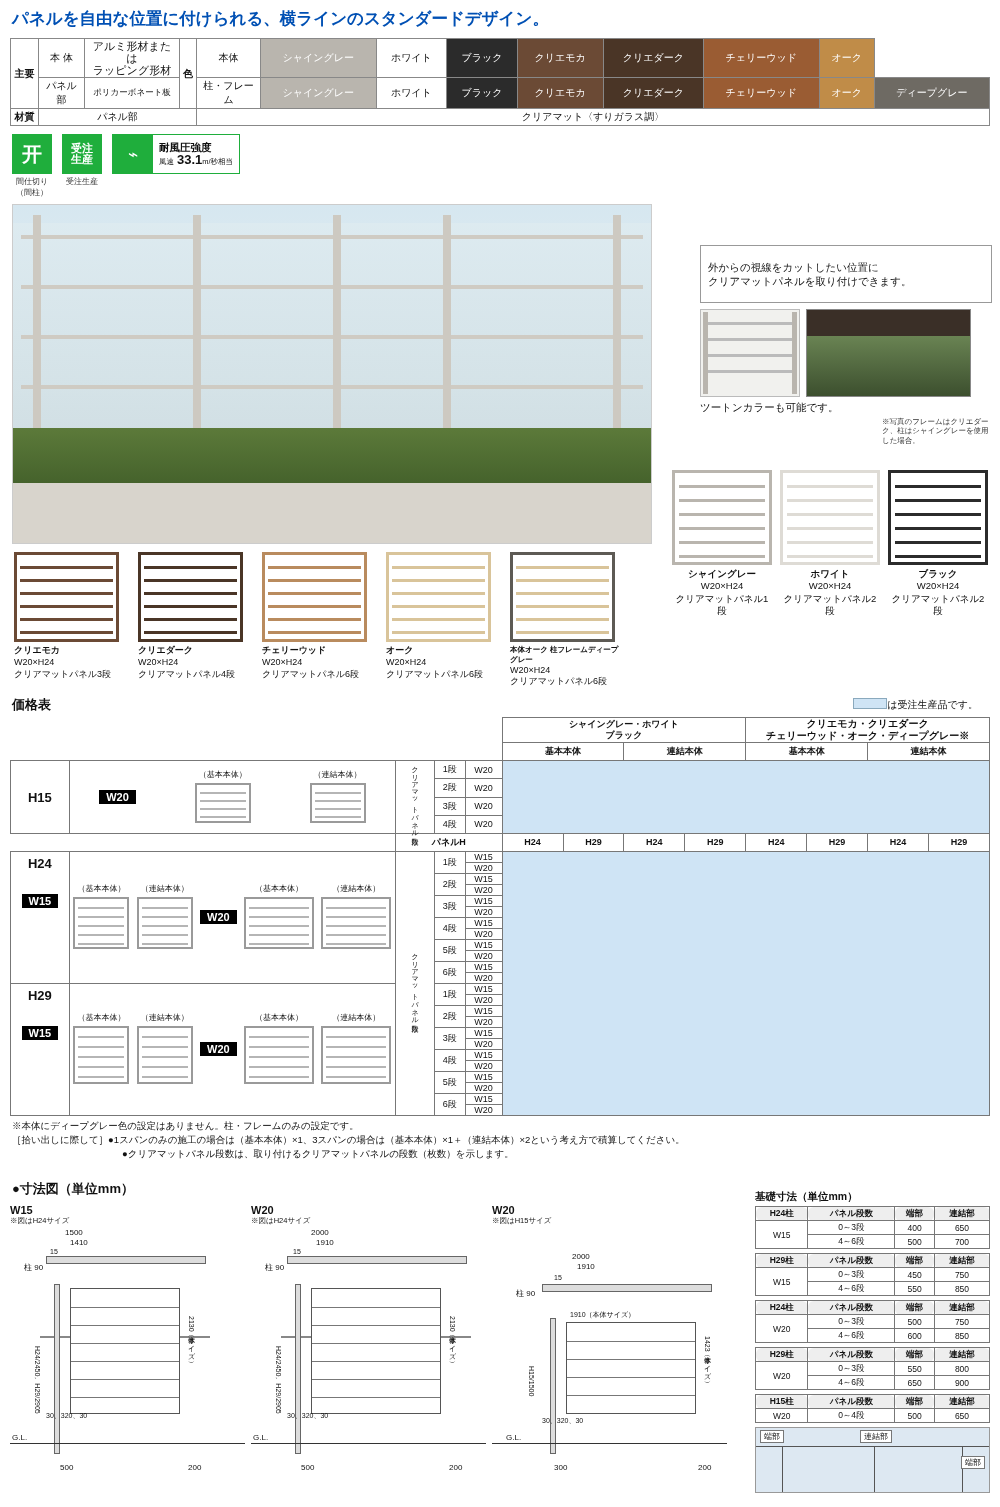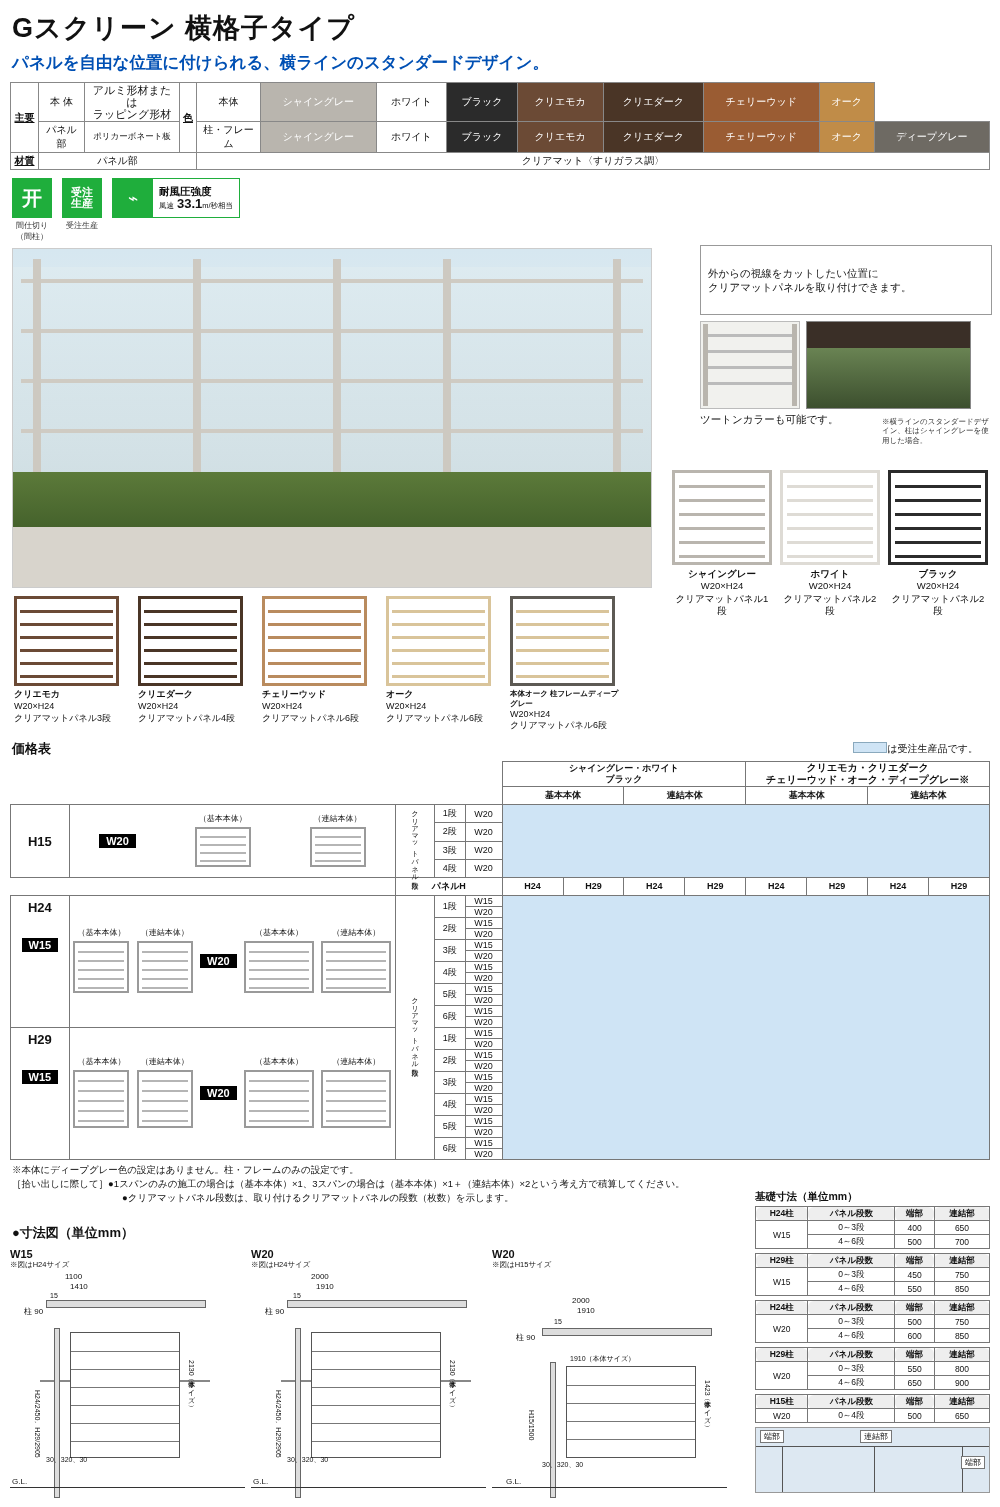--- a/index.html
+++ b/index.html
@@ -11,21 +11,21 @@
     position:relative;
   }
   .page { width:1000px; height:1507px; position:relative; padding:8px 10px; }
 
   h1.title { font-size:27px; font-weight:bold; margin:2px 0 6px 2px; letter-spacing:1px; }
   .subtitle { color:#0050b4; font-size:16.5px; font-weight:bold; margin:0 0 8px 2px; }
 
   
   table.mat { border-collapse:collapse; width:980px; font-size:10px; }
   table.mat td { border:1px solid #888; padding:1px 3px; text-align:center; height:17px; }
-  td.lbl { background:#fff; font-weight:bold; width:28px;text-decoration:underline; }
+  td.lbl { background:#fff; font-weight:bold; width:28px; }
   .sw-shine  { background:#b9b5ae; color:#fff; }
   .sw-white  { background:#fff; color:#111; }
   .sw-black  { background:#2b2b2b; color:#fff; }
   .sw-moka   { background:#6b4a35; color:#fff; }
   .sw-dark   { background:#4a3526; color:#fff; }
   .sw-cherry { background:#9a5c33; color:#fff; }
   .sw-oak    { background:#c08c48; color:#fff; }
   .sw-deep   { background:#6e6a63; color:#fff; }
 
   
@@ -50,21 +50,21 @@
                  background:linear-gradient(180deg, rgba(222,235,240,.85), rgba(198,216,222,.75)); }
   .hero .bar { position:absolute; height:4px; background:#cfcbc3; left:8px; right:8px; }
   .hero .post { position:absolute; width:8px; background:#cdc9c1; top:10px; bottom:80px; }
   .hero .hedge { position:absolute; left:0; right:0; bottom:45px; height:70px;
                  background:linear-gradient(180deg,#5c7a3a,#3f5c28); }
   .hero .floor { position:absolute; left:0; right:0; bottom:0; height:60px; background:#d8d4cc; }
   .hero-cap { font-size:10px; margin:3px 0 0 2px; }
 
   
   .notebox { position:absolute; left:700px; top:245px; width:292px; }
-  .notebox .bubble { border:1px solid #999; padding:20px 7px; font-size:10.5px; line-height:1.35; background:#fff; }
+  .notebox .bubble { border:1px solid #999; padding:14px 7px; font-size:10.5px; line-height:1.35; background:#fff; }
   .notebox .pics { display:flex; gap:6px; margin-top:6px; }
   .mini-panel { width:100px; height:88px; border:1px solid #bbb; background:#f1f1ee; position:relative; }
   .mini-photo { width:165px; height:88px; border:1px solid #888; background:linear-gradient(#7d9a63,#3c4f2e); position:relative; }
   .mini-photo:before{content:"";position:absolute;left:0;right:0;top:0;height:26px;background:#3a2f27;}
   .twotone { font-size:10.5px; margin-top:4px; }
   .fineprint { font-size:7.5px; line-height:1.25; color:#333; position:absolute; right:0; top:172px; width:110px; }
 
   
   .samples { position:absolute; left:672px; top:470px; width:322px; display:flex; gap:8px; }
   .sample { width:100px; text-align:center; font-size:9.5px; line-height:1.3; }
@@ -113,21 +113,20 @@
   .found .ttl { font-weight:bold; font-size:10.5px; margin-bottom:2px; }
   table.ft { border-collapse:collapse; width:100%; margin-bottom:4px; }
   table.ft td { border:1px solid #777; text-align:center; height:14px; padding:0 2px; }
   .ft .hd { background:#eee; font-weight:bold;border-radius:6px; }
 </style>
 </head>
 <body>
 
 <div class="page">
 
-  <h1 class="title">Gスクリーン 横格子タイプ</h1>
   <div class="subtitle">パネルを自由な位置に付けられる、横ラインのスタンダードデザイン。</div>
 
   <table class="mat">
     <tbody>
         <tr>
       <td class="lbl" rowspan="2">主要</td>
       <td style="width:46px">本 体</td>
       <td style="width:95px;font-size:11px;line-height:1.1">アルミ形材または<br>ラッピング形材</td>
       <td rowspan="2" style="width:12px" class="lbl">色</td>
       <td style="width:64px">本体</td>
@@ -203,21 +202,21 @@
         <div style="position:absolute;left:6px;right:6px;top:12px;height:3px;background:#bbb"></div>
         <div style="position:absolute;left:6px;right:6px;top:28px;height:3px;background:#bbb"></div>
         <div style="position:absolute;left:6px;right:6px;top:44px;height:3px;background:#bbb"></div>
         <div style="position:absolute;left:6px;right:6px;top:60px;height:3px;background:#bbb"></div>
         <div style="position:absolute;left:2px;top:2px;bottom:2px;width:5px;background:#b9b5ae"></div>
         <div style="position:absolute;right:2px;top:2px;bottom:2px;width:5px;background:#b9b5ae"></div>
       </div>
       <div class="mini-photo"></div>
     </div>
     <div class="twotone">ツートンカラーも可能です。</div>
-    <div class="fineprint">※横ラインのスタンダードデザイン、柱はシャイングレーを使用した場合。</div>
+    <div class="fineprint">※写真のフレームはクリエダーク、柱はシャイングレーを使用した場合。</div>
   </div>
 
   <div class="samples">
     <div class="sample">
       <div class="frame" style="border-color:#b9b5ae">
         <div class="slat" style="top:12px;background:#b9b5ae"></div>
           <div class="slat" style="top:26px;background:#b9b5ae"></div>
         <div class="slat" style="top:40px;background:#b9b5ae"></div>
           <div class="slat" style="top:54px;background:#b9b5ae"></div>
         <div class="slat" style="top:68px;background:#b9b5ae"></div>
@@ -614,21 +613,21 @@
   </div>
 
   <div class="sec-title" style="margin-top:20px">●寸法図（単位mm）</div>
 
   <div class="dims">
 
     <div class="dimcol">
       <div class="ttl">W15</div>
       <div class="sub">※図はH24サイズ</div>
       <div class="drawbox">
-        <div style="position:absolute;left:55px;top:2px;font-size:8px">1100</div>
+        <div style="position:absolute;left:55px;top:2px;font-size:8px">1500</div>
         <div style="position:absolute;left:60px;top:12px;font-size:8px">1410</div>
         <div style="position:absolute;left:40px;top:22px;font-size:7px">15</div>
         <div style="position:absolute;left:30px;top:110px;width:170px;height:2px;background:#888"></div>
         <div style="position:absolute;left:14px;top:36px;font-size:8px">柱 90</div>
         <div style="position:absolute;left:36px;top:30px;width:160px;height:8px;background:#ddd;border:1px solid #666"></div>
         <div class="panelbox" style="left:60px;top:62px;width:110px;height:126px">
           <i style="top:18px"></i>
             <i style="top:36px"></i>
             <i style="top:54px"></i>
             <i style="top:72px"></i>

